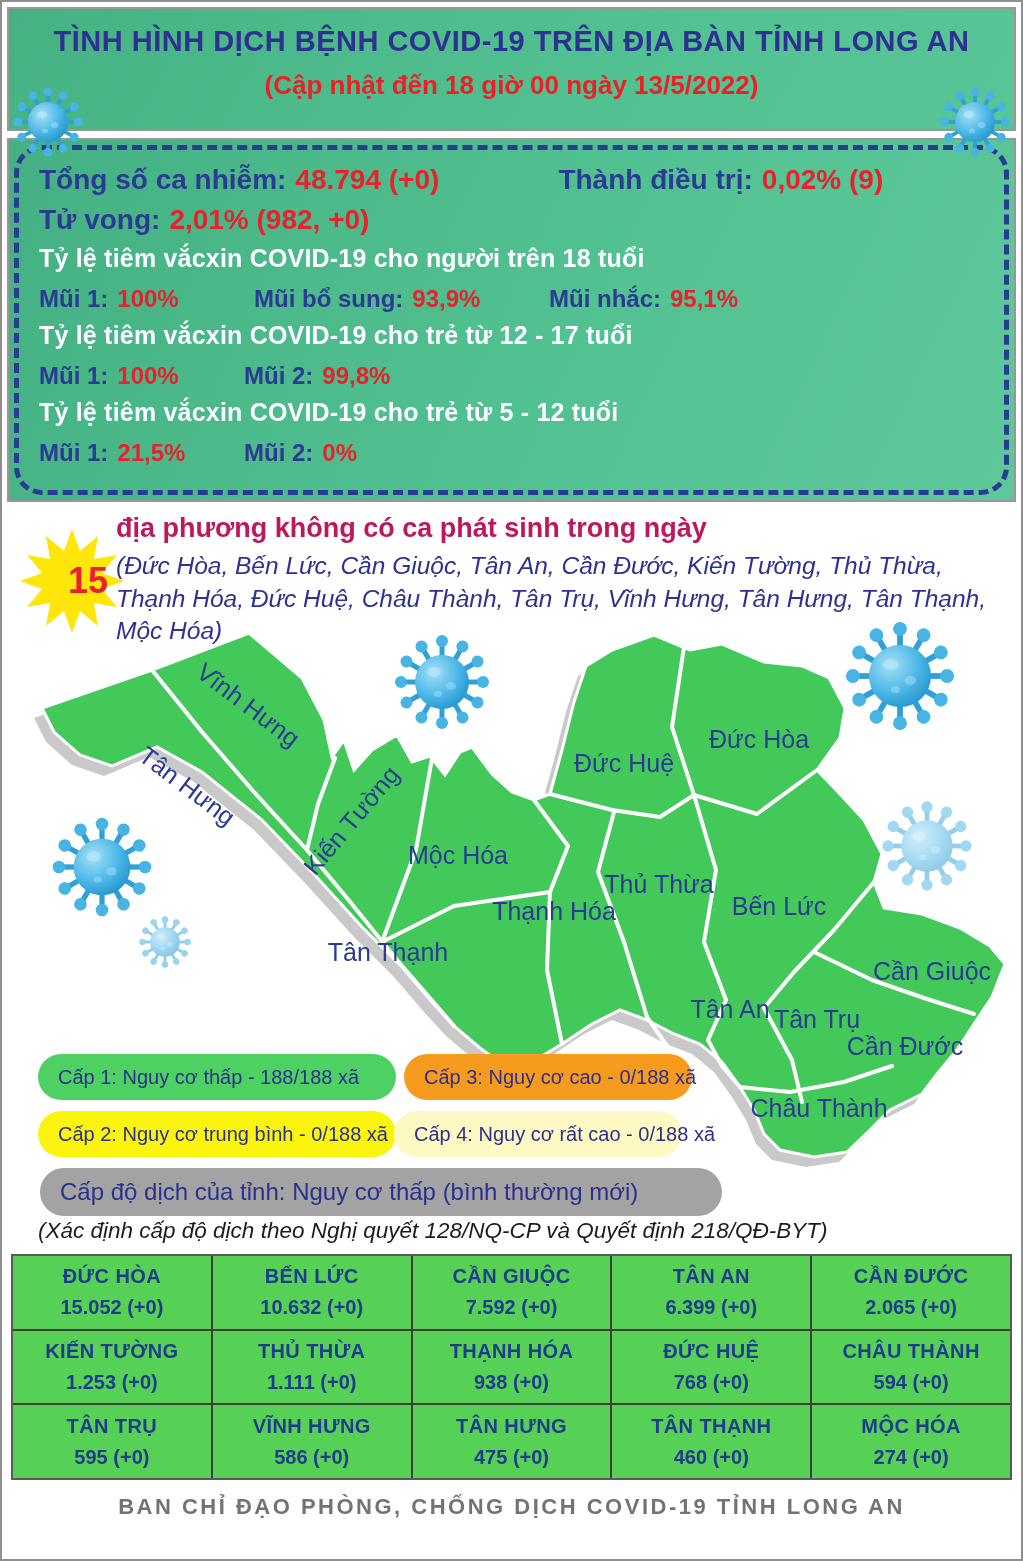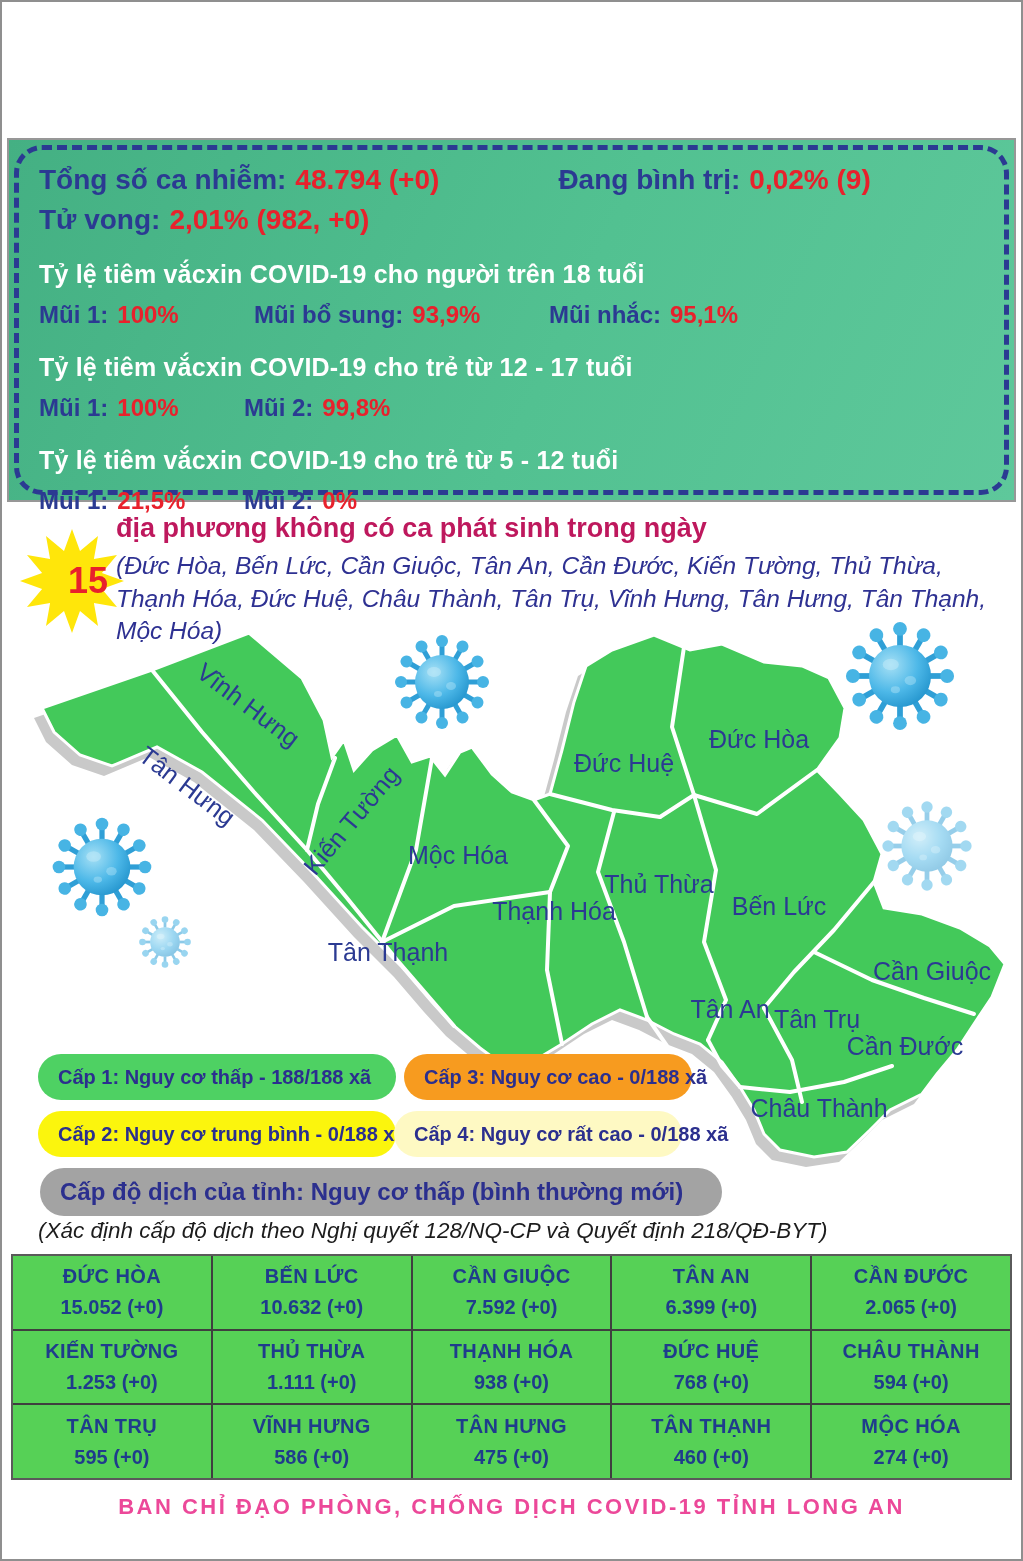--- a/index.html
+++ b/index.html
@@ -25,58 +25,58 @@
     position:absolute;left:5px;right:5px;top:136px;height:364px;
     background:linear-gradient(115deg,#44b083 0%,#52c191 55%,#5ec89b 100%);
     border:2px solid #979797;box-sizing:border-box;z-index:3;
   }
   .dashed-frame{position:absolute;inset:5px;border:5px dashed #2B3A92;border-radius:28px;pointer-events:none;}
   .stats-content{position:absolute;left:30px;right:22px;top:16px;}
   .stat-grid{display:flex;font-size:28px;font-weight:bold;margin-top:8px;white-space:nowrap;}
   .stat-grid .cell1{width:54.5%;}
   .lbl{color:#2B3A92;}
   .val{color:#E8212C;margin-left:9px;}
-  .vax-heading{margin-top:24px;font-size:25px;font-weight:bold;color:#ffffff;letter-spacing:.2px;}
+  .vax-heading{margin-top:8px;font-size:25px;font-weight:bold;color:#ffffff;letter-spacing:.2px;}
   .vax-row{display:flex;font-size:24px;font-weight:bold;margin-top:12px;white-space:nowrap;}
   
   .star-wrap{position:absolute;left:18px;top:527px;width:106px;height:106px;z-index:2;}
   .star-count{
     position:absolute;left:16px;top:0;width:104px;height:104px;display:flex;align-items:center;justify-content:center;
     font-size:36px;font-weight:bold;color:#E8212C;
   }
   .nocase-heading{position:absolute;left:114px;top:511px;font-size:27px;font-weight:bold;color:#be185d;z-index:2;}
   .nocase-list{
     position:absolute;left:114px;top:548px;width:872px;
     font-size:24.5px;font-style:italic;color:#2E3192;line-height:1.33;z-index:2;
   }
   
   .map-svg{position:absolute;left:0;top:618px;width:1023px;height:560px;z-index:1;}
   .district-label{font-size:25px;fill:#2B3A92;text-anchor:middle;font-family:"Liberation Sans","DejaVu Sans",sans-serif;}
   .brd{fill:none;stroke:#ffffff;stroke-width:4;stroke-linejoin:round;stroke-linecap:round;}
   
   .pill{
     position:absolute;height:46px;border-radius:23px;display:flex;align-items:center;
-    padding:12px 20px;box-sizing:border-box;font-size:20px;font-weight:bold;color:#2B2F8E;z-index:5;white-space:nowrap;
+    padding:12px 20px;box-sizing:border-box;font-size:20px;font-weight:normal;color:#2B2F8E;z-index:5;white-space:nowrap;
   }
   .pill-overall{height:48px;border-radius:24px;font-size:24px;}
   .legend-note{
     position:absolute;left:36px;top:1216px;width:960px;font-size:22.5px;font-style:italic;color:#1c1c1c;z-index:5;
   }
   
   .cases-table{
     position:absolute;left:9px;right:9px;top:1252px;height:226px;
     display:grid;grid-template-columns:repeat(5,1fr);grid-template-rows:repeat(3,1fr);
     background:#3f3f3f;border:2px solid #5a5a5a;gap:2px;box-sizing:border-box;z-index:2;
   }
   .tcell{background:#56D156;display:flex;flex-direction:column;align-items:center;justify-content:center;}
   .tcell .tname{font-size:20px;font-weight:bold;color:#1F3C8C;letter-spacing:.4px;}
   .tcell .tval{font-size:20px;font-weight:bold;color:#1F3C8C;margin-top:8px;}
   
   .footer{position:absolute;left:9px;right:9px;top:1478px;text-align:center;z-index:2;}
-  .footer .f1{margin-top:14px;font-size:22px;font-weight:bold;color:#ec4899;letter-spacing:2.5px;}
+  .footer .f1{margin-top:14px;font-size:22px;font-weight:bold;color:#737373;letter-spacing:2.5px;}
   .footer .f2{margin-top:7px;font-size:29px;font-weight:bold;color:#2E3192;letter-spacing:1px;}
 </style>
 </head>
 <body>
 
 <svg width="0" height="0" style="position:absolute" aria-hidden="true">
   <defs>
     <radialGradient id="vg" cx="35%" cy="32%" r="80%">
       <stop offset="0%" stop-color="#a6e0f5"></stop>
       <stop offset="55%" stop-color="#4db8e8"></stop>
@@ -103,30 +103,40 @@
       <circle r="27" fill="url(#vg)"></circle>
       <ellipse cx="-8" cy="-10" rx="7" ry="5" fill="#bfe9f8" opacity="0.55"></ellipse>
       <ellipse cx="9" cy="4" rx="5" ry="4" fill="#bfe9f8" opacity="0.4"></ellipse>
       <ellipse cx="-4" cy="12" rx="4" ry="3" fill="#bfe9f8" opacity="0.4"></ellipse>
     </g>
   </defs>
 </svg>
 
 <div class="poster">
 
+  <div class="header">
+    <div class="title">TÌNH HÌNH DỊCH BỆNH COVID-19 TRÊN ĐỊA BÀN TỈNH LONG AN</div>
+    <div class="subtitle">(Cập nhật đến 18 giờ 00 ngày 13/5/2022)</div>
+    <svg class="hvirus left" viewBox="-50 -50 100 100">
+        <use href="#virus-sym"></use>
+      </svg>
+    <svg class="hvirus right" viewBox="-50 -50 100 100">
+        <use href="#virus-sym"></use>
+      </svg>
+  </div>
 
   <div class="stats-panel">
     <div class="dashed-frame"></div>
     <div class="stats-content">
       <div class="stat-grid">
         <div class="cell1">
           <span class="lbl">Tổng số ca nhiễm:</span><span class="val">48.794 (+0)</span>
         </div>
         <div>
-          <span class="lbl">Đang bình trị:</span><span class="val">0,02% (9)</span>
+          <span class="lbl">Thành điều trị:</span><span class="val">0,02% (9)</span>
         </div>
       </div>
       <div class="stat-grid">
         <div>
           <span class="lbl">Tử vong:</span><span class="val">2,01% (982, +0)</span>
         </div>
       </div>
       <div id="vax-root">
           <div class="vax-heading">Tỷ lệ tiêm vắcxin COVID-19 cho người trên 18 tuổi</div>
           <div class="vax-row">

